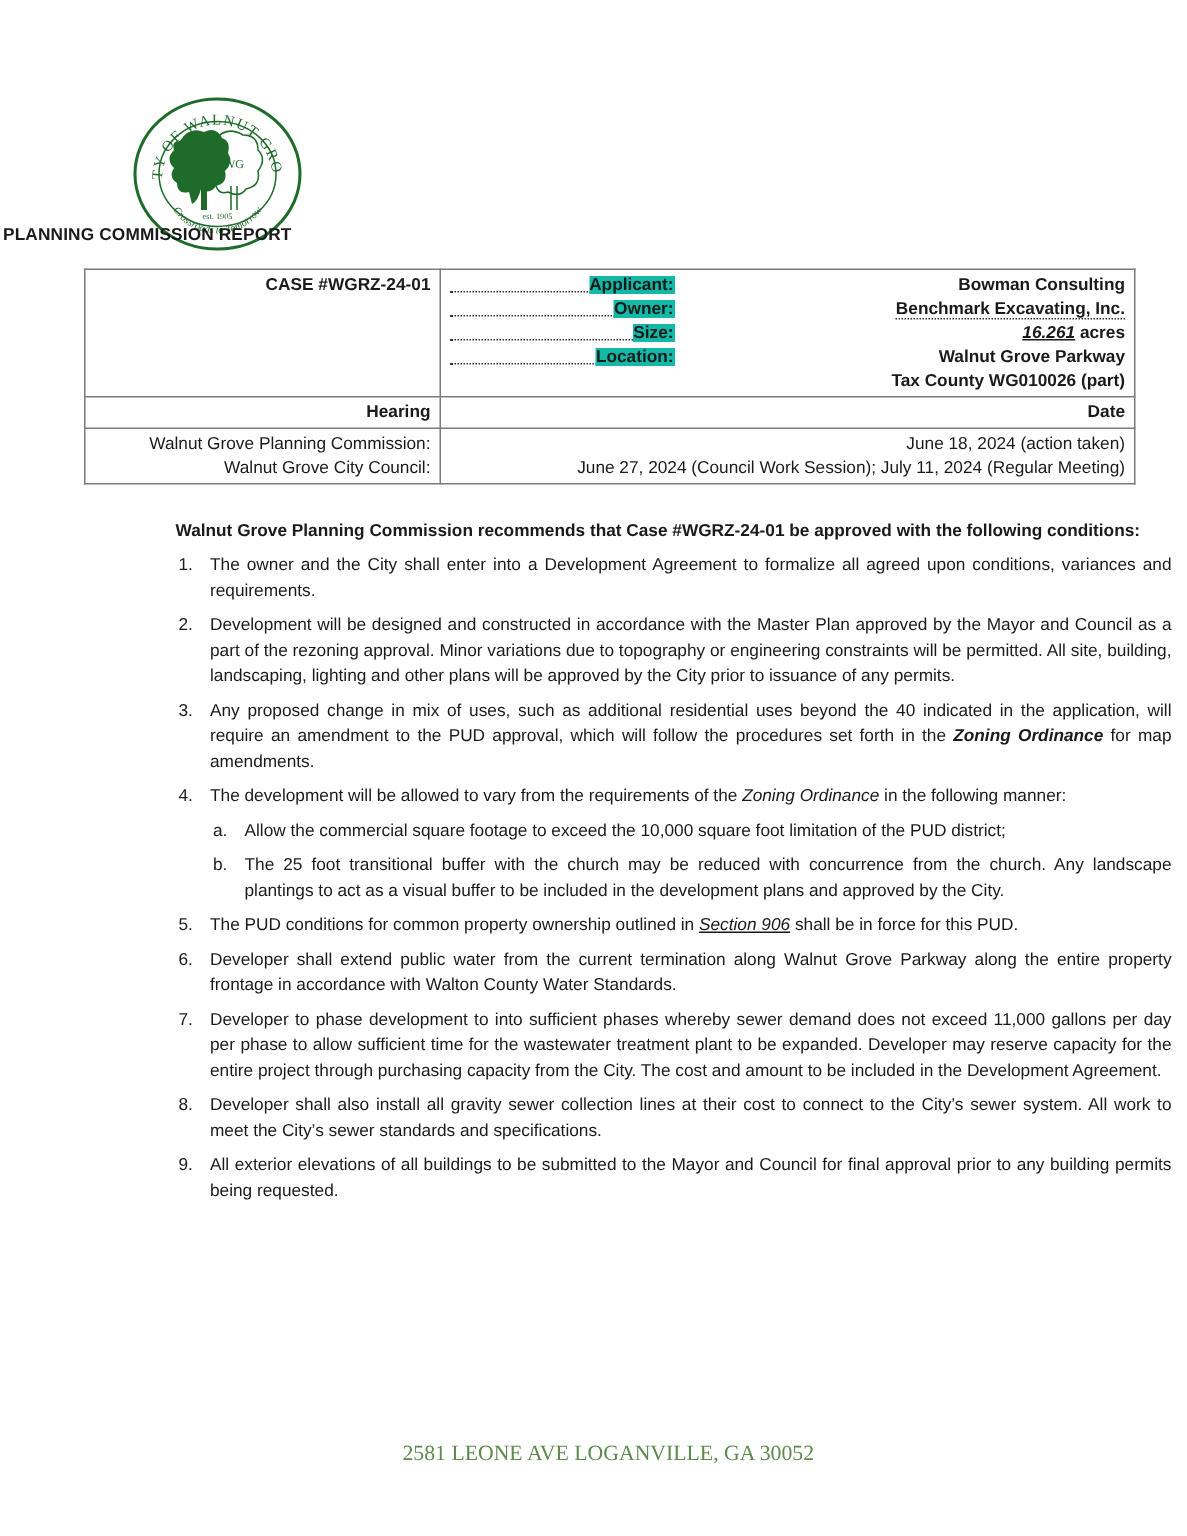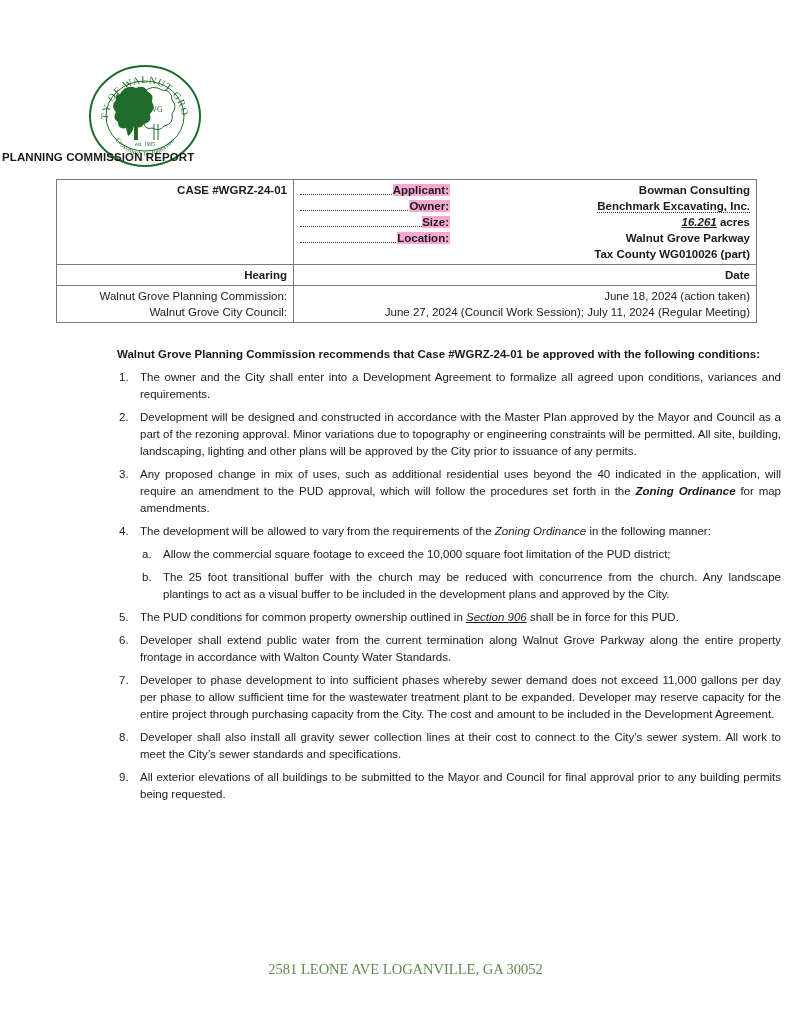--- a/index.html
+++ b/index.html
@@ -20,21 +20,21 @@
     position: absolute; left: 56px; top: 179px; width: 701px;
     border-collapse: collapse; font-size: 11.5px;
   }
   table.case td {
     border: 1px solid #7a7a7a; padding: 2px 6px; vertical-align: top; line-height: 16px; text-align: right;
   }
   table.case td.left { width: 224px; }
   .bold { font-weight: bold; }
   .kv { display: flex; }
   .kv .k { width: 150px; position: relative; }
-  .kv .k span.lbl { background: #f9a8d4; position: relative; z-index: 1; padding-right: 1px; }
+  .kv .k span.lbl { background: #14b8a6; position: relative; z-index: 1; padding-right: 1px; }
   .kv .k::after {
     content: ""; position: absolute; left: 0; right: 0; bottom: 3px;
     border-bottom: 1px dotted #333;
   }
   .kv .v { flex: 1; }
   .u { text-decoration: underline; font-style: italic; }
   .dotted-u { border-bottom: 1px dotted #333; }
 
   .body-text {
     position: absolute; left: 93px; top: 346px; width: 664px;

